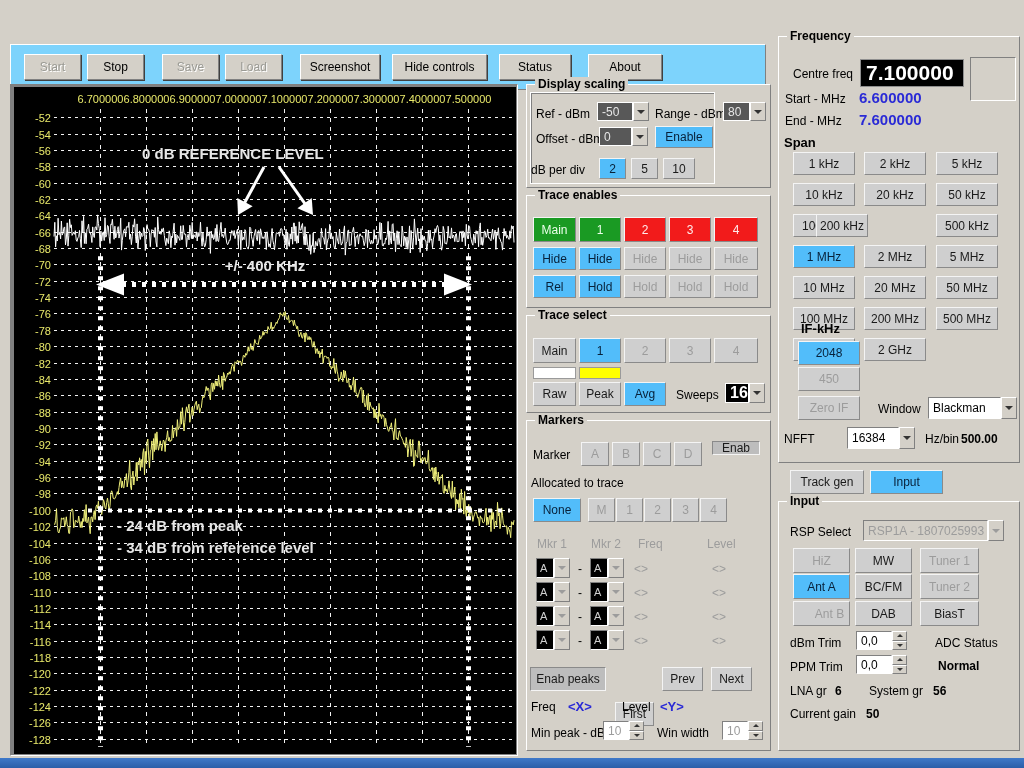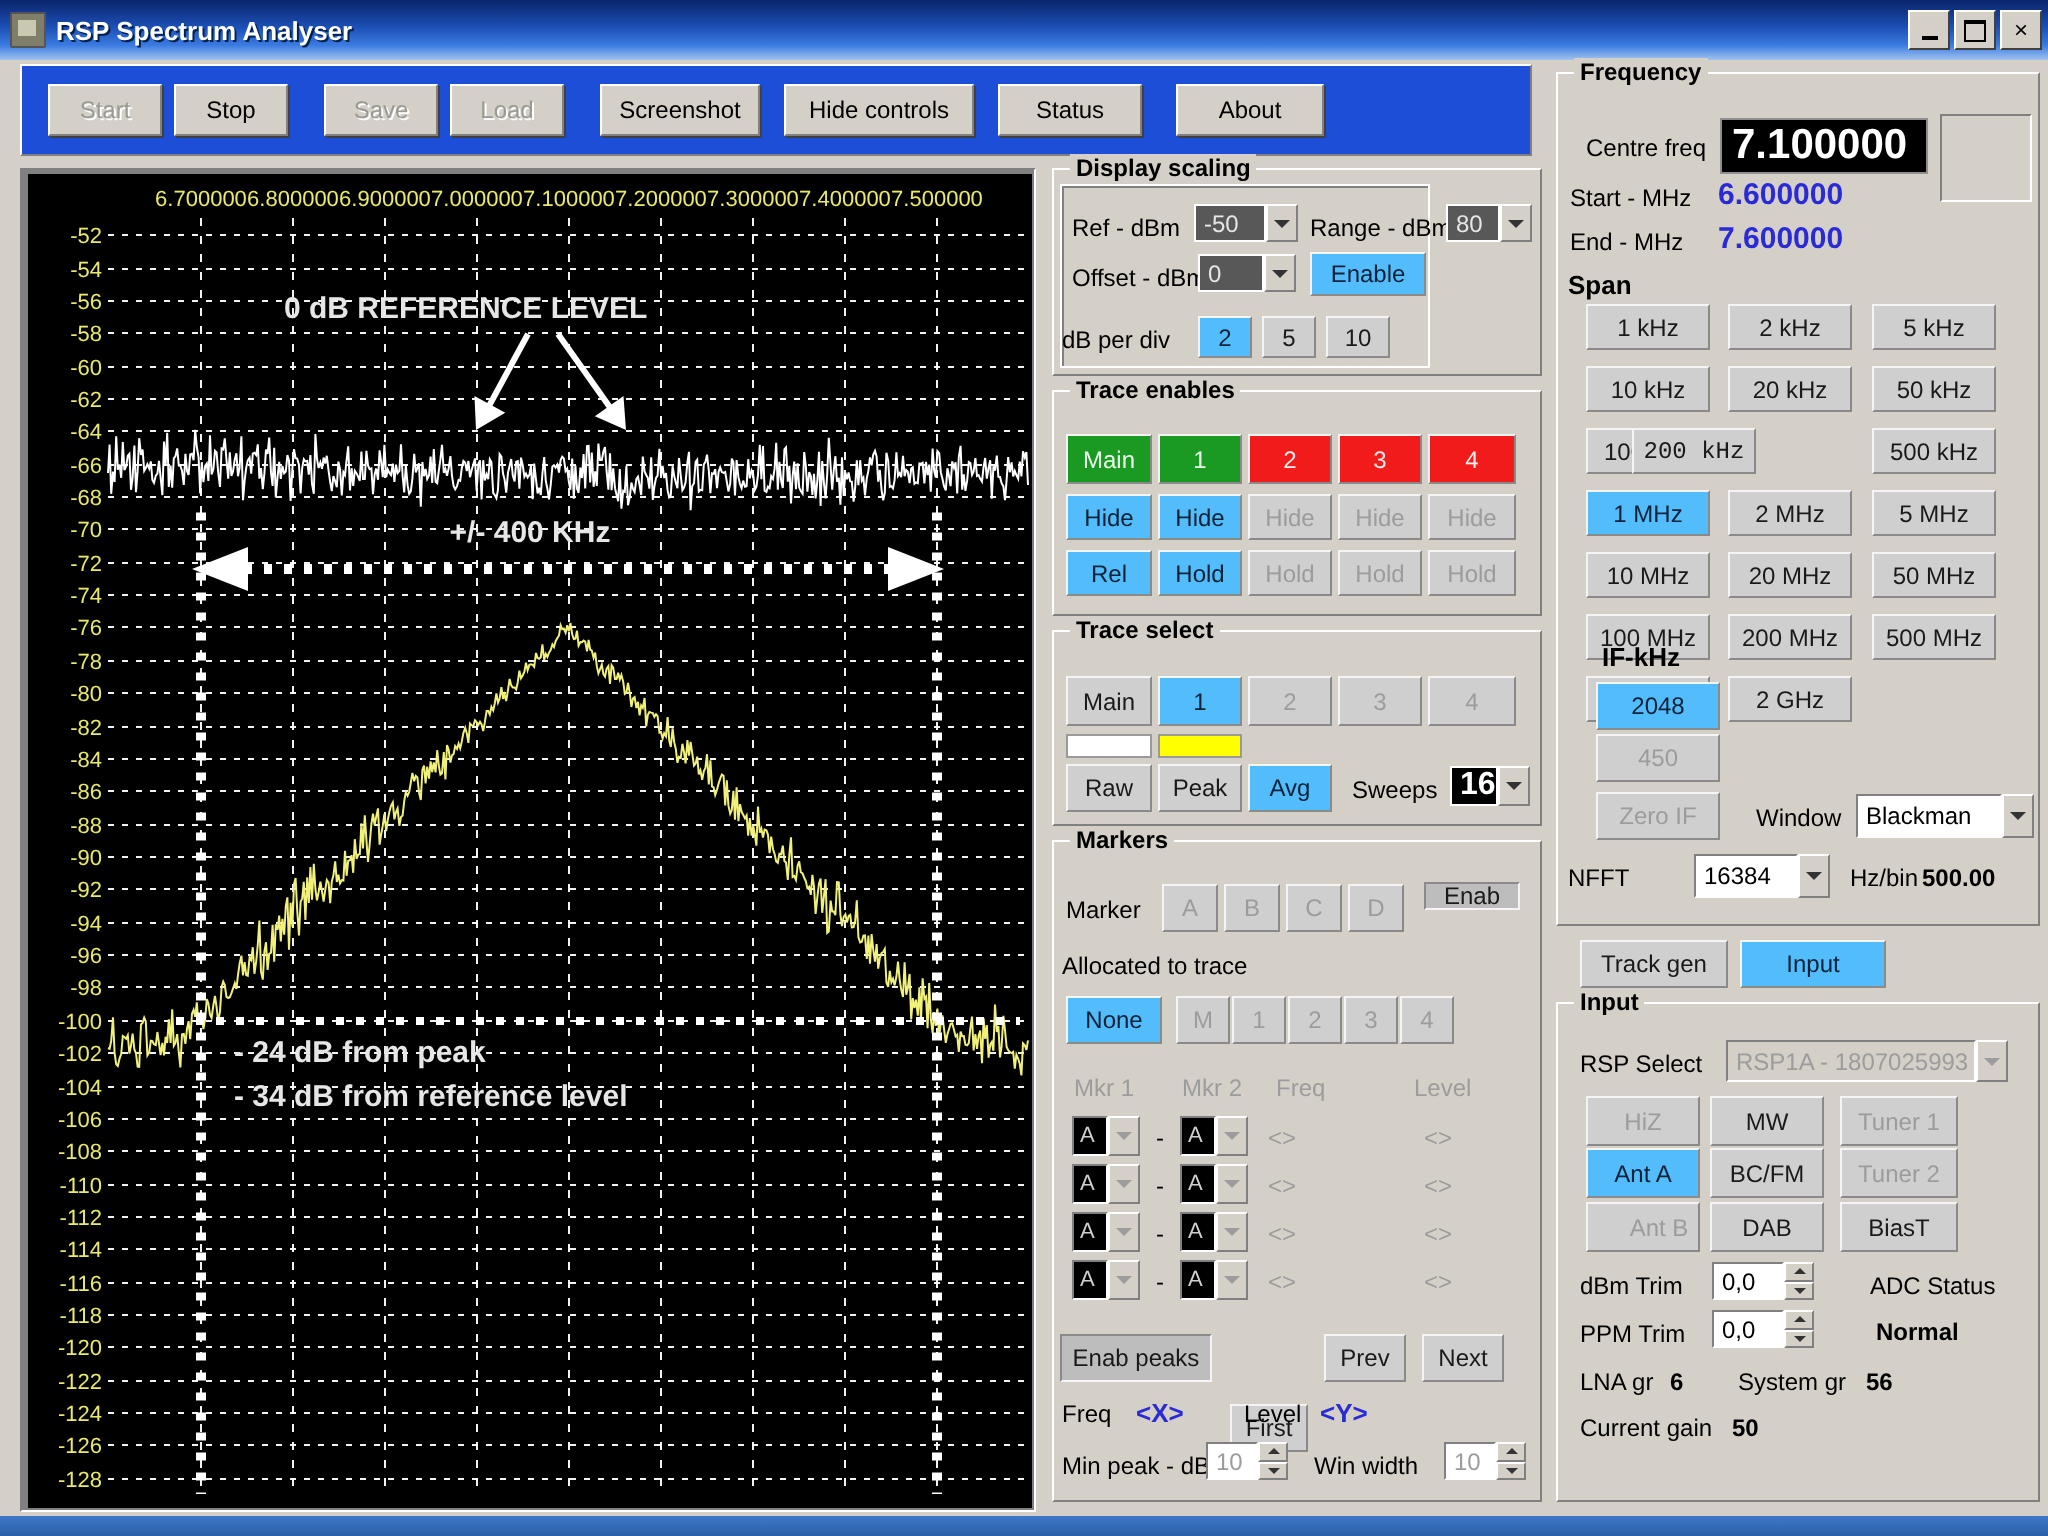--- a/index.html
+++ b/index.html
@@ -35,22 +35,22 @@
     border-right:1px solid #404040;border-bottom:1px solid #404040;
     position:relative;font-size:9px;color:#000;
     display:flex;align-items:center;justify-content:center;
   }
   .wbtn .min{width:8px;height:2px;background:#000;margin-top:7px;}
   .wbtn .max{width:9px;height:8px;border:1px solid #000;border-top-width:2px;}
   .wbtn .cls{font-size:12px;line-height:10px;font-family:"Liberation Sans",sans-serif;}
 
   
   #toolbar{
-    position:absolute;left:10px;top:32px;width:754px;height:44px;
-    background:#1d4ed8;
+    position:absolute;left:10px;top:44px;width:754px;height:44px;
+    background:#7dd3fc;
     border-top:1px solid #fff;border-left:1px solid #fff;
     border-right:1px solid #808080;border-bottom:1px solid #808080;
     display:flex;align-items:center;
   }
   .tbtn{
     height:26px;margin-left:10px;
     background:#d4d0c8;
     border-top:1px solid #fff;border-left:1px solid #fff;
     border-right:1px solid #808080;border-bottom:1px solid #808080;
     box-shadow:1px 1px 0 #404040;
@@ -174,35 +174,20 @@
   #statusbar{
     position:absolute;left:0;bottom:0;width:1024px;height:10px;
     background:linear-gradient(to bottom,#3f79c9,#2b5ea8);
   }
 </style>
 </head>
 <body>
 
 <div id="app">
 
-  <div id="titlebar">
-    <div class="tb-icon"></div>
-    <span id="title-text">RSP Spectrum Analyser</span>
-    <div id="winbtns">
-      <div class="wbtn">
-          <span class="min"></span>
-        </div>
-      <div class="wbtn">
-          <span class="max"></span>
-        </div>
-      <div class="wbtn">
-          <span class="cls">×</span>
-        </div>
-    </div>
-  </div>
 
   <div id="toolbar">
     <div class="tbtn disabled" style="width:57px;margin-left:13px;">Start</div>
     <div class="tbtn" style="width:57px;margin-left:6px;">Stop</div>
     <div class="tbtn disabled" style="width:57px;margin-left:18px;">Save</div>
     <div class="tbtn disabled" style="width:57px;margin-left:6px;">Load</div>
     <div class="tbtn" style="width:80px;margin-left:18px;">Screenshot</div>
     <div class="tbtn" style="width:95px;margin-left:12px;">Hide controls</div>
     <div class="tbtn" style="width:72px;margin-left:12px;">Status</div>
     <div class="tbtn" style="width:74px;margin-left:17px;">About</div>
@@ -520,21 +505,21 @@
 
   <div class="b3" style="left:793px;top:152px;width:62px;height:23px;">1 kHz</div>
   <div class="b3" style="left:864px;top:152px;width:62px;height:23px;">2 kHz</div>
   <div class="b3" style="left:936px;top:152px;width:62px;height:23px;">5 kHz</div>
 
   <div class="b3" style="left:793px;top:183px;width:62px;height:23px;">10 kHz</div>
   <div class="b3" style="left:864px;top:183px;width:62px;height:23px;">20 kHz</div>
   <div class="b3" style="left:936px;top:183px;width:62px;height:23px;">50 kHz</div>
 
   <div class="b3" style="left:793px;top:214px;width:62px;height:23px;">100 kHz</div>
-  <div class="b3" style="left:816px;top:214px;width:62px;height:23px;font-family:Liberation Mono, monospace;">200 kHz</div>
+  <div class="b3" style="left:816px;top:214px;width:52px;height:23px;">200 kHz</div>
   <div class="b3" style="left:936px;top:214px;width:62px;height:23px;">500 kHz</div>
 
   <div class="b3 sel" style="left:793px;top:245px;width:62px;height:23px;">1 MHz</div>
   <div class="b3" style="left:864px;top:245px;width:62px;height:23px;">2 MHz</div>
   <div class="b3" style="left:936px;top:245px;width:62px;height:23px;">5 MHz</div>
 
   <div class="b3" style="left:793px;top:276px;width:62px;height:23px;">10 MHz</div>
   <div class="b3" style="left:864px;top:276px;width:62px;height:23px;">20 MHz</div>
   <div class="b3" style="left:936px;top:276px;width:62px;height:23px;">50 MHz</div>
 

